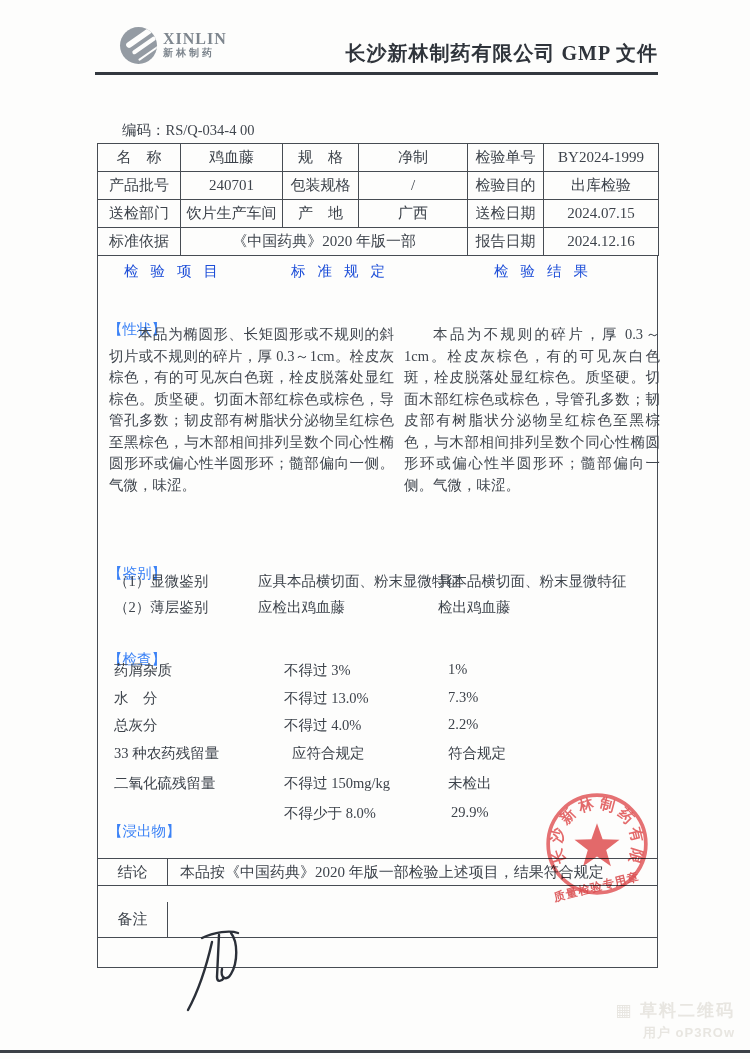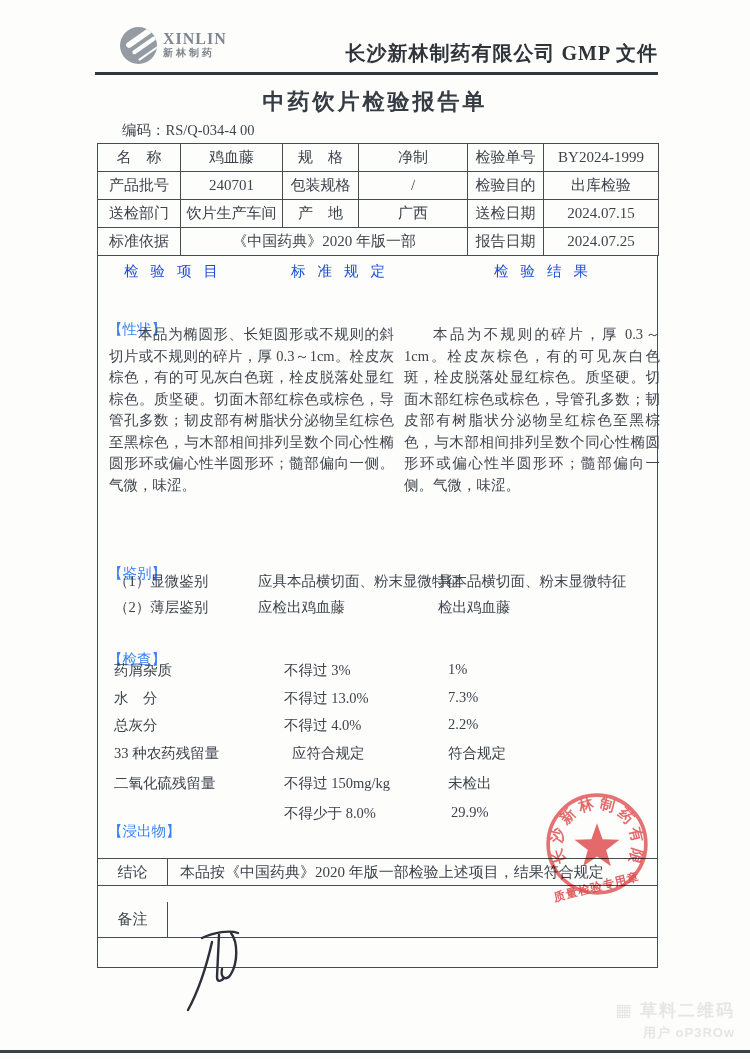--- a/index.html
+++ b/index.html
@@ -73,21 +73,20 @@
 
   <div class="logo-circle">
       <div class="swoosh"></div>
     </div>
   <div class="logo-text">
     <span class="en">XINLIN</span>
     <span class="cn">新林制药</span>
   </div>
   <div class="gmp-title">长沙新林制药有限公司 GMP 文件</div>
   <div class="head-rule"></div>
-  <div class="doc-title">中药饮片检验报告单</div>
   <div class="doc-code">
     <span>编码：</span><span>RS/Q-034-4 00</span>
   </div>
 
   <table class="info">
     <colgroup>
         <col style="width:83px">
         <col style="width:102px">
         <col style="width:76px">
         <col style="width:109px">
@@ -116,21 +115,21 @@
       <td>饮片生产车间</td>
       <td>产　地</td>
       <td>广西</td>
       <td>送检日期</td>
       <td>2024.07.15</td>
     </tr>
     <tr>
       <td>标准依据</td>
       <td colspan="3">《中国药典》2020 年版一部</td>
       <td>报告日期</td>
-      <td>2024.07.25</td>
+      <td>2024.12.16</td>
     </tr>
   </tbody>
     </table>
 
   <div class="main-box">
     <span class="abs colhead" style="left:26px;">检验项目</span>
     <span class="abs colhead" style="left:193px;">标准规定</span>
     <span class="abs colhead" style="left:396px;">检验结果</span>
 
     <span class="abs sec-title" style="left:10px; top:46px;">【性状】</span>

